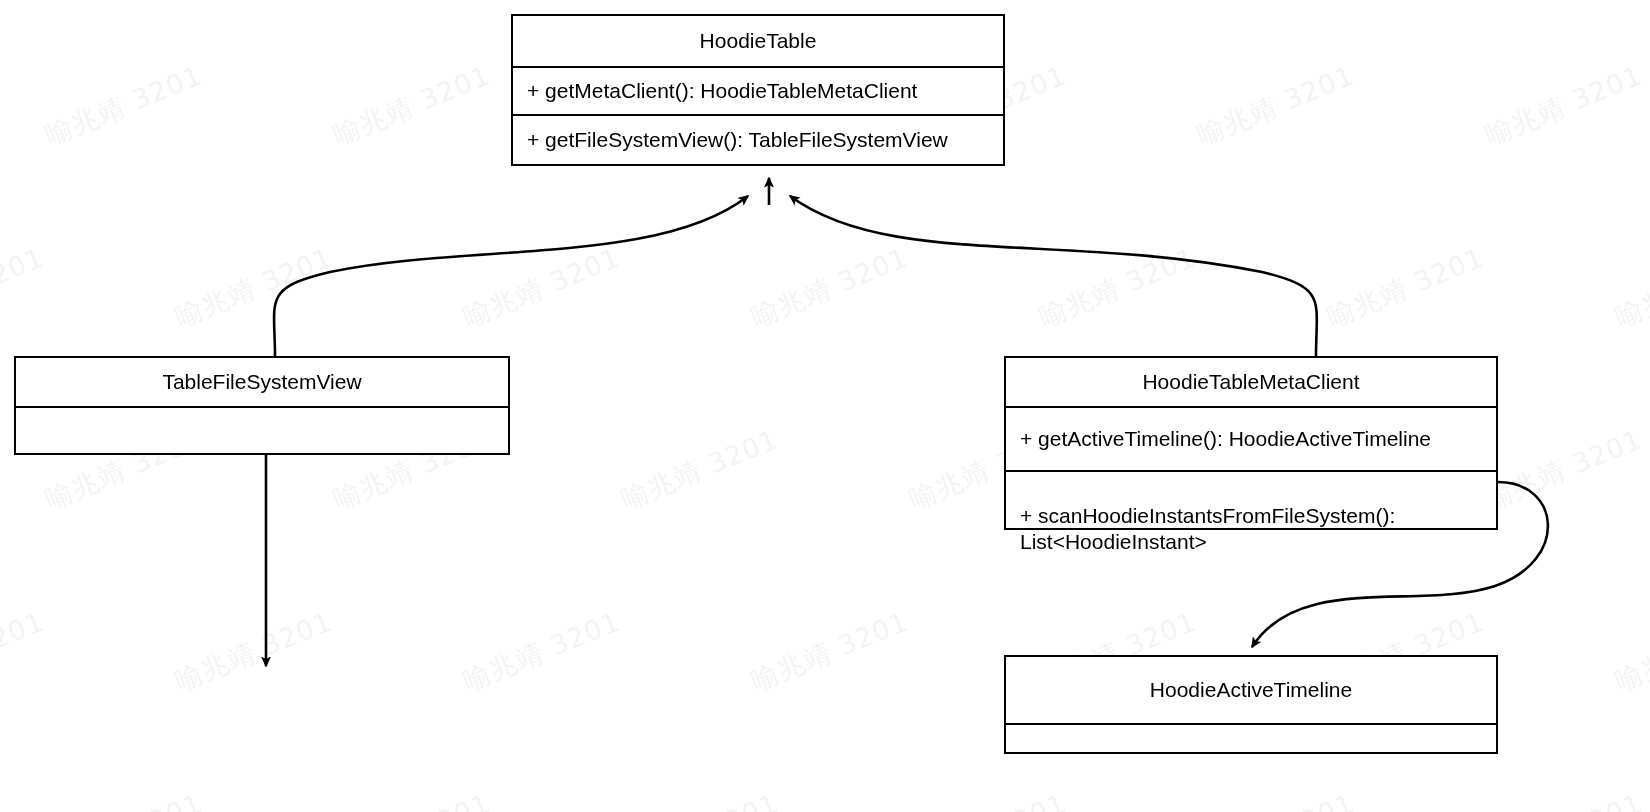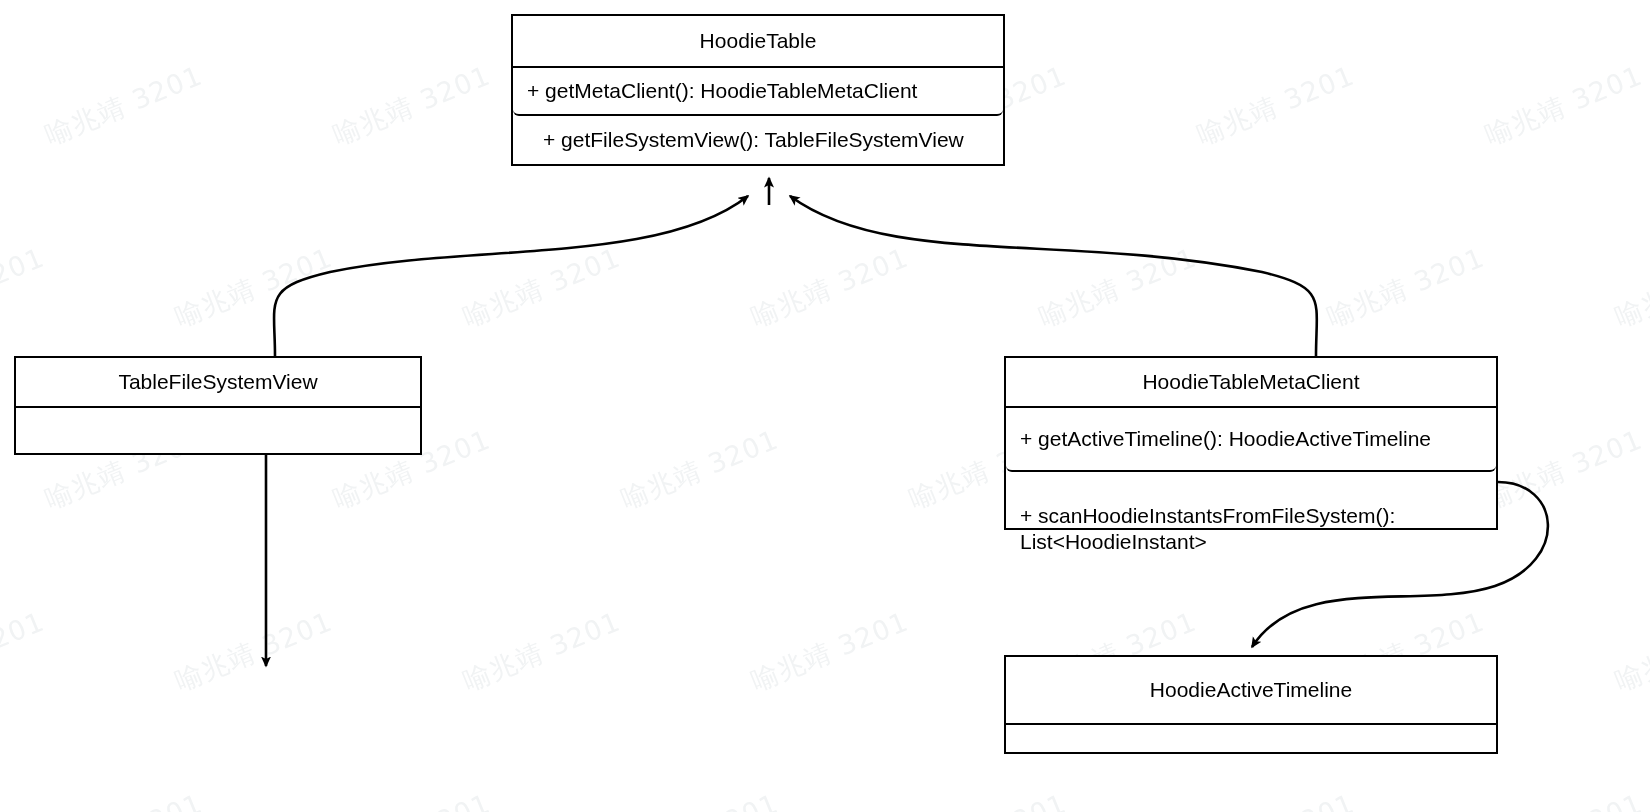--- a/index.html
+++ b/index.html
@@ -69,21 +69,20 @@
     border-bottom: 2.5px solid #000000;
   }
   .uml-compartment {
     box-sizing: border-box;
     padding: 0 14px;
     font-size: 21px;
     color: #000000;
     display: flex;
     align-items: center;
     border-bottom: 2.5px solid #000000;
-    border-radius: 6px;
   }
   .uml-compartment.last { border-bottom: none; }
   .uml-compartment.empty { display: block; }
   .uml-compartment.wrap {
     display: block;
     padding-top: 8px;
     line-height: 1.25;
     white-space: pre-line;
   }
 </style>
@@ -141,24 +140,24 @@
     <path d="M 769,205 L 769,178" fill="none" stroke="#000000" stroke-width="2.6" marker-end="url(#arrowhead)"></path>
 
     <path d="M 266,455 L 266,666" fill="none" stroke="#000000" stroke-width="2.6" marker-end="url(#arrowhead)"></path>
 
     <path d="M 1498,482 C 1560,482 1570,560 1495,586 C 1420,611 1300,572 1252,647" fill="none" stroke="#000000" stroke-width="2.6" marker-end="url(#arrowhead)"></path>
   </svg>
 
   <div class="uml-class" style="left:511px; top:14px; width:494px; height:152px;">
     <div class="uml-name-row" style="height:52px;">HoodieTable</div>
     <div class="uml-compartment" style="height:48px;">+ getMetaClient(): HoodieTableMetaClient</div>
-    <div class="uml-compartment last" style="height:47px;margin-left:16px;">+ getFileSystemView(): TableFileSystemView</div>
+    <div class="uml-compartment last" style="height:47px;">+ getFileSystemView(): TableFileSystemView</div>
   </div>
 
-  <div class="uml-class" style="left:14px; top:356px; width:408px; height:99px;">
+  <div class="uml-class" style="left:14px; top:356px; width:496px; height:99px;">
     <div class="uml-name-row" style="height:50px;">TableFileSystemView</div>
     <div class="uml-compartment last empty" style="height:44px;"></div>
   </div>
 
   <div class="uml-class" style="left:1004px; top:356px; width:494px; height:174px;">
     <div class="uml-name-row" style="height:50px;">HoodieTableMetaClient</div>
     <div class="uml-compartment" style="height:64px;">+ getActiveTimeline(): HoodieActiveTimeline</div>
     <div class="uml-compartment last wrap" style="height:73px;margin-top:23px;">+ scanHoodieInstantsFromFileSystem():
 List&lt;HoodieInstant&gt;</div>
   </div>

